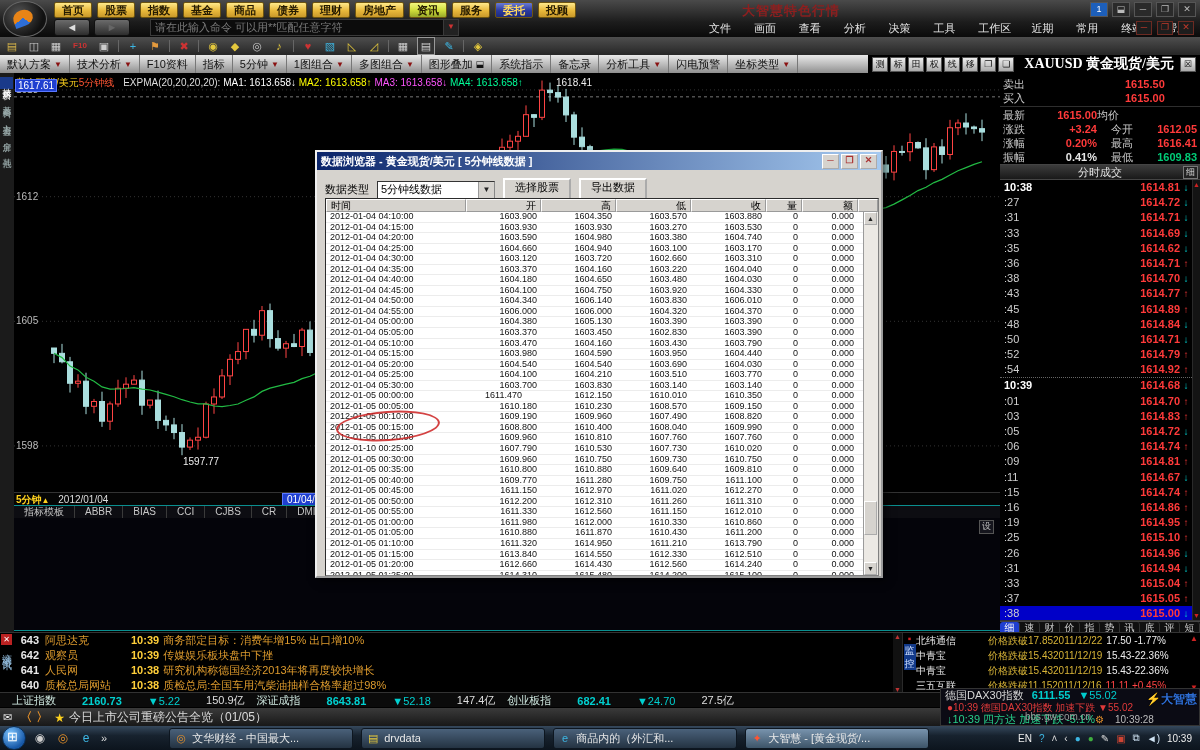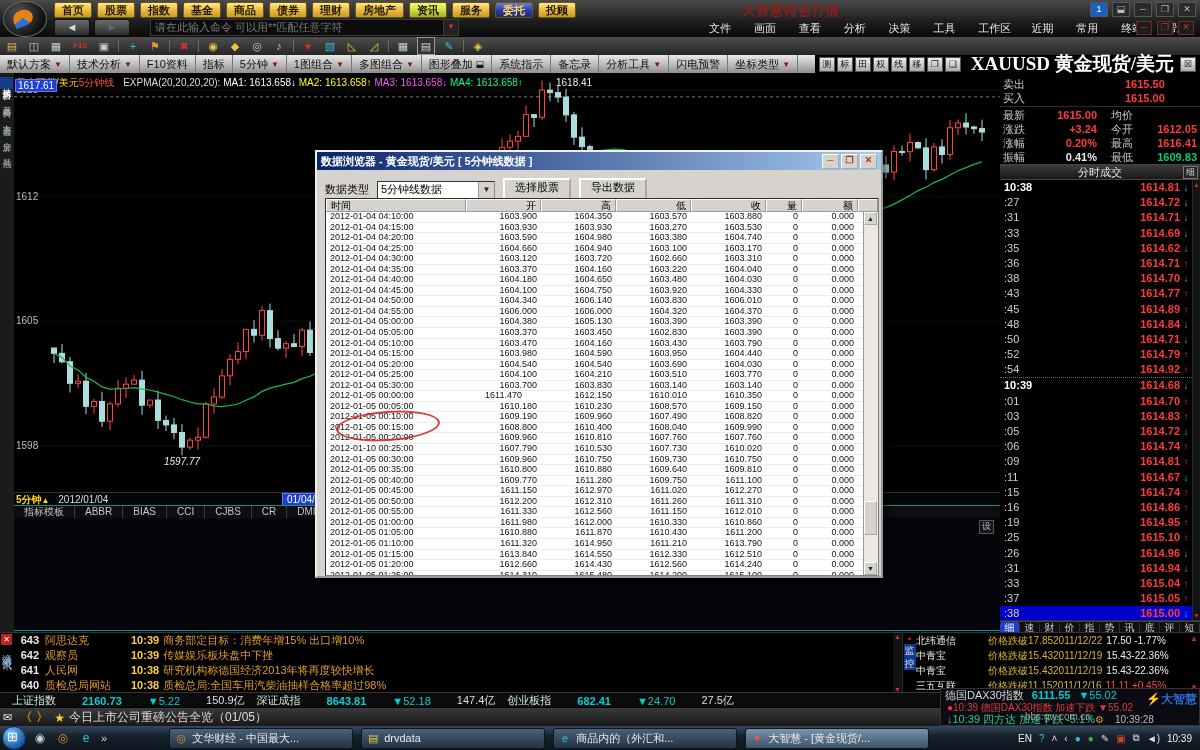--- a/index.html
+++ b/index.html
@@ -36,21 +36,21 @@
   .toolbar2{left:0;top:37px;width:1200px;height:18px;background:linear-gradient(#4e4e4e,#262626);border-bottom:1px solid #000;display:flex;align-items:center;padding-left:4px;gap:6px;}
   .t2i{font-size:11px;line-height:16px;width:16px;text-align:center;cursor:pointer;}
   .t2i.sel{border:1px solid #999;background:#333;}
   .t2sep{width:1px;height:12px;background:#666;}
   
   .toolbar3{left:0;top:55px;width:1200px;height:18px;background:linear-gradient(#e9e9e9,#b9b9b9 55%,#8f8f8f);display:flex;align-items:stretch;border-bottom:1px solid #000;}
   .t3item{padding:0 7px;line-height:17px;color:#111;font-size:11px;border-right:1px solid #777;display:flex;align-items:center;gap:3px;cursor:pointer;white-space:nowrap;}
   .t3item .dn{color:#8a1111;font-size:8px;}
   .t3right{margin-left:auto;background:#000;display:flex;align-items:center;gap:2px;padding:0 4px;}
   .minib{width:14px;height:13px;line-height:12px;text-align:center;font-size:9px;color:#111;background:linear-gradient(#eee,#aaa);border:1px solid #555;}
-  .symtitle{color:#fff;font-weight:bold;font-size:19px;margin:0 4px 0 8px;font-family:"Liberation Serif",serif;}
+  .symtitle{color:#fff;font-weight:bold;font-size:14px;margin:0 4px 0 8px;font-family:"Liberation Serif",serif;}
   
   .sidebar{left:0;top:73px;width:14px;height:557px;background:#1b1b1b;border-right:1px solid #000;display:flex;flex-direction:column;gap:6px;padding-top:4px;}
   .sbtab{writing-mode:vertical-rl;text-orientation:upright;color:#9aa;font-size:9px;letter-spacing:1px;padding:4px 0;width:13px;text-align:center;cursor:pointer;}
   .sbtab.active{background:#1a3a8a;color:#fff;}
   
   .chart{left:14px;top:73px;width:986px;height:557px;background:#000;border-right:1px solid #3a3a3a;}
   .cinfo{left:2px;top:3px;font-size:10px;white-space:nowrap;}
   .ylab{color:#bbb;font-size:10px;left:2px;}
   .curprice{left:1px;background:#1f3fd0;color:#fff;font-size:10px;padding:0 2px;border:1px solid #5a78ff;}
   .anno{color:#eee;font-size:10px;}
@@ -537,21 +537,21 @@
         <path d="M40,273.3 L48,277.6 L56,286.1 L64,289.9 L72,297.2 L80,301.2 L88,306.9 L96,309.1 L104,309.0 L112,308.5 L120,307.7 L128,309.2 L136,310.0 L144,312.2 L152,314.4 L160,316.8 L168,319.7 L176,322.0 L184,323.8 L192,323.8 L200,326.0 L208,326.7 L216,325.5 L224,324.0 L232,320.2 L240,316.9 L248,311.4 L256,308.1 L264,306.1 L272,304.1 L280,302.4 L288,298.6 L296,296.2 L304,292.4 L312,289.4 L320,285.3 L328,280.2 L336,275.5 L344,270.1 L352,266.6 L360,262.1 L368,258.9 L376,255.7 L384,252.3 L392,249.8 L400,245.8 L408,243.3 L416,238.0 L424,232.5 L432,226.2 L440,219.4 L448,213.1 L456,204.6 L464,196.8 L472,186.6 L480,177.3 L488,167.4 L496,157.2 L504,147.6 L512,136.6 L520,127.0 L528,116.0 L536,105.9 L544,96.5 L552,88.4 L560,82.4 L568,76.8 L576,74.0 L584,70.8 L592,69.8 L600,69.1 L608,69.4 L616,71.3 L624,73.2 L632,77.3 L640,80.7 L648,86.1 L656,90.9 L664,95.7 L672,101.4 L680,106.2 L688,112.6 L696,117.8 L704,123.1 L712,127.5 L720,131.8 L728,136.2 L736,138.7 L744,142.4 L752,144.3 L760,146.5 L768,146.9 L776,146.6 L784,145.8 L792,143.2 L800,141.2 L808,137.7 L816,136.4 L824,135.0 L832,133.9 L840,133.1 L848,131.5 L856,131.1 L864,129.2 L872,127.6 L880,124.1 L888,119.9 L896,115.5 L904,110.6 L912,107.3 L920,102.6 L928,99.4 L936,95.0 L944,90.8 L952,87.6 L960,84.4 L968,81.7 " fill="none" stroke="#22bb44" stroke-width="1.2"></path>
       </svg>
     <div id="ylabels">
         <div class="abs ylab" style="top: 10.9px;">1618</div>
         <div class="abs ylab" style="top: 117.7px;">1612</div>
         <div class="abs ylab" style="top: 242.3px;">1605</div>
         <div class="abs ylab" style="top: 366.9px;">1598</div>
         <div class="abs curprice" style="top: 5.842px;">1617.61</div>
       </div>
     <div class="abs anno" id="peakanno" style="left: 542px; top: 3.602px;">1618.41</div>
-    <div class="abs anno" id="lowanno" style="left: 150px; top: 382.994px; font-style: italic;">1597.77</div>
+    <div class="abs anno" id="lowanno" style="left: 169px; top: 382.994px;">1597.77</div>
     <div class="abs xaxis">
       <span class="per">5分钟</span><span class="tri">▲</span>
       <span class="dt">2012/01/04</span>
       <span class="xcursor">01/04/05:30</span>
     </div>
     <div class="abs indtabs">
         <span class="indtab">指标模板</span>
         <span class="indtab">ABBR</span>
         <span class="indtab">BIAS</span>
         <span class="indtab">CCI</span>
@@ -571,21 +571,21 @@
       <span class="qval red" style="margin-left:90px">1615.50</span>
     </div>
     <div class="qrow">
       <span class="qlbl">买入</span>
       <span class="qval red" style="margin-left:90px">1615.00</span>
     </div>
     <div class="qsep"></div>
     <div class="qrow">
       <span class="qlbl">最新</span>
       <span class="qval red" style="width:62px;text-align:right">1615.00</span>
-      <span class="qlbl" style="margin-left:14px">均价</span>
+      <span class="qlbl" style="">均价</span>
       <span class="qval wht"></span>
     </div>
     <div class="qrow">
       <span class="qlbl">涨跌</span>
       <span class="qval red" style="width:62px;text-align:right">+3.24</span>
       <span class="qlbl" style="margin-left:14px">今开</span>
       <span class="qval red" style="margin-left:auto">1612.05</span>
     </div>
     <div class="qrow">
       <span class="qlbl">涨幅</span>

